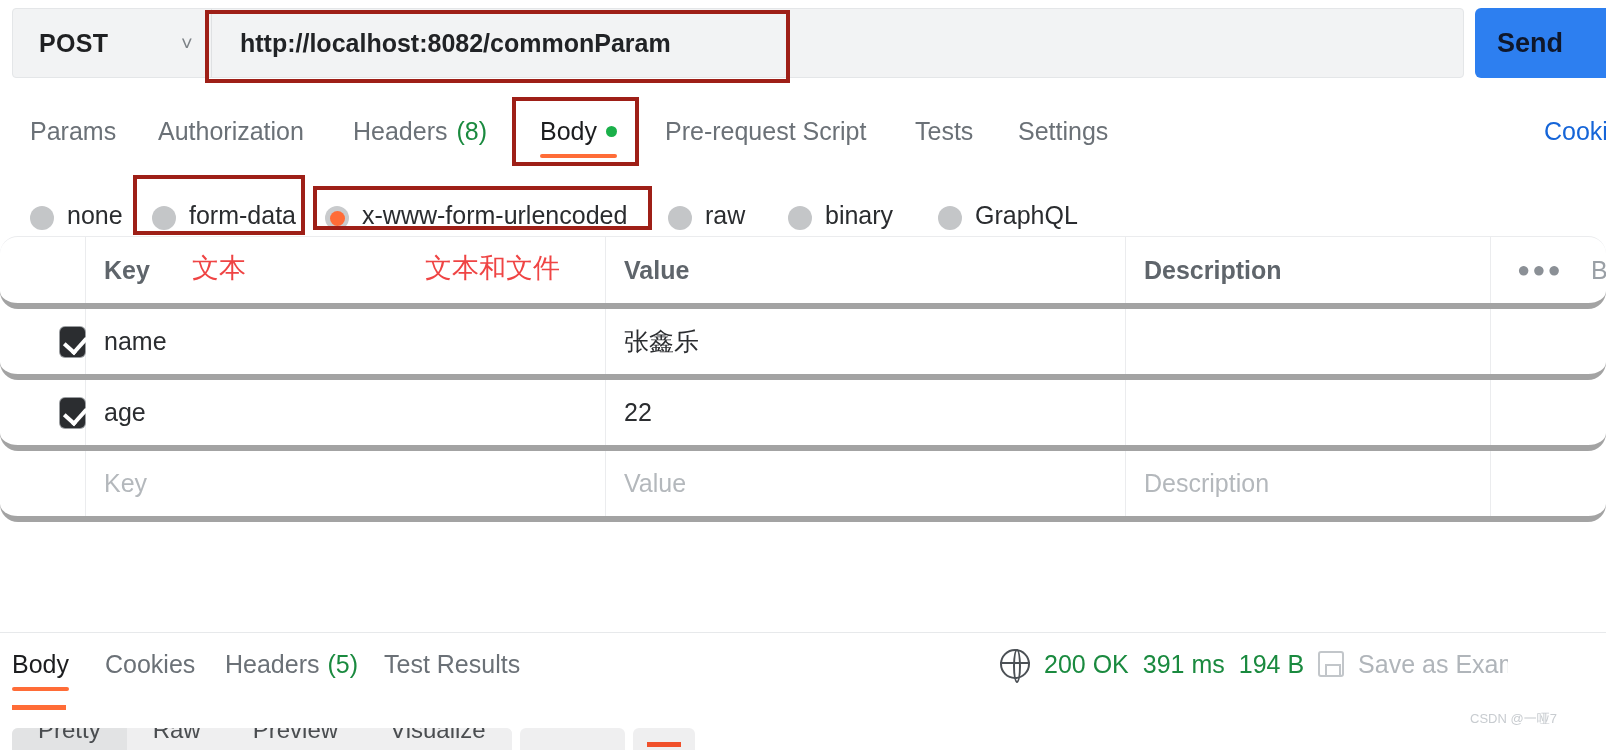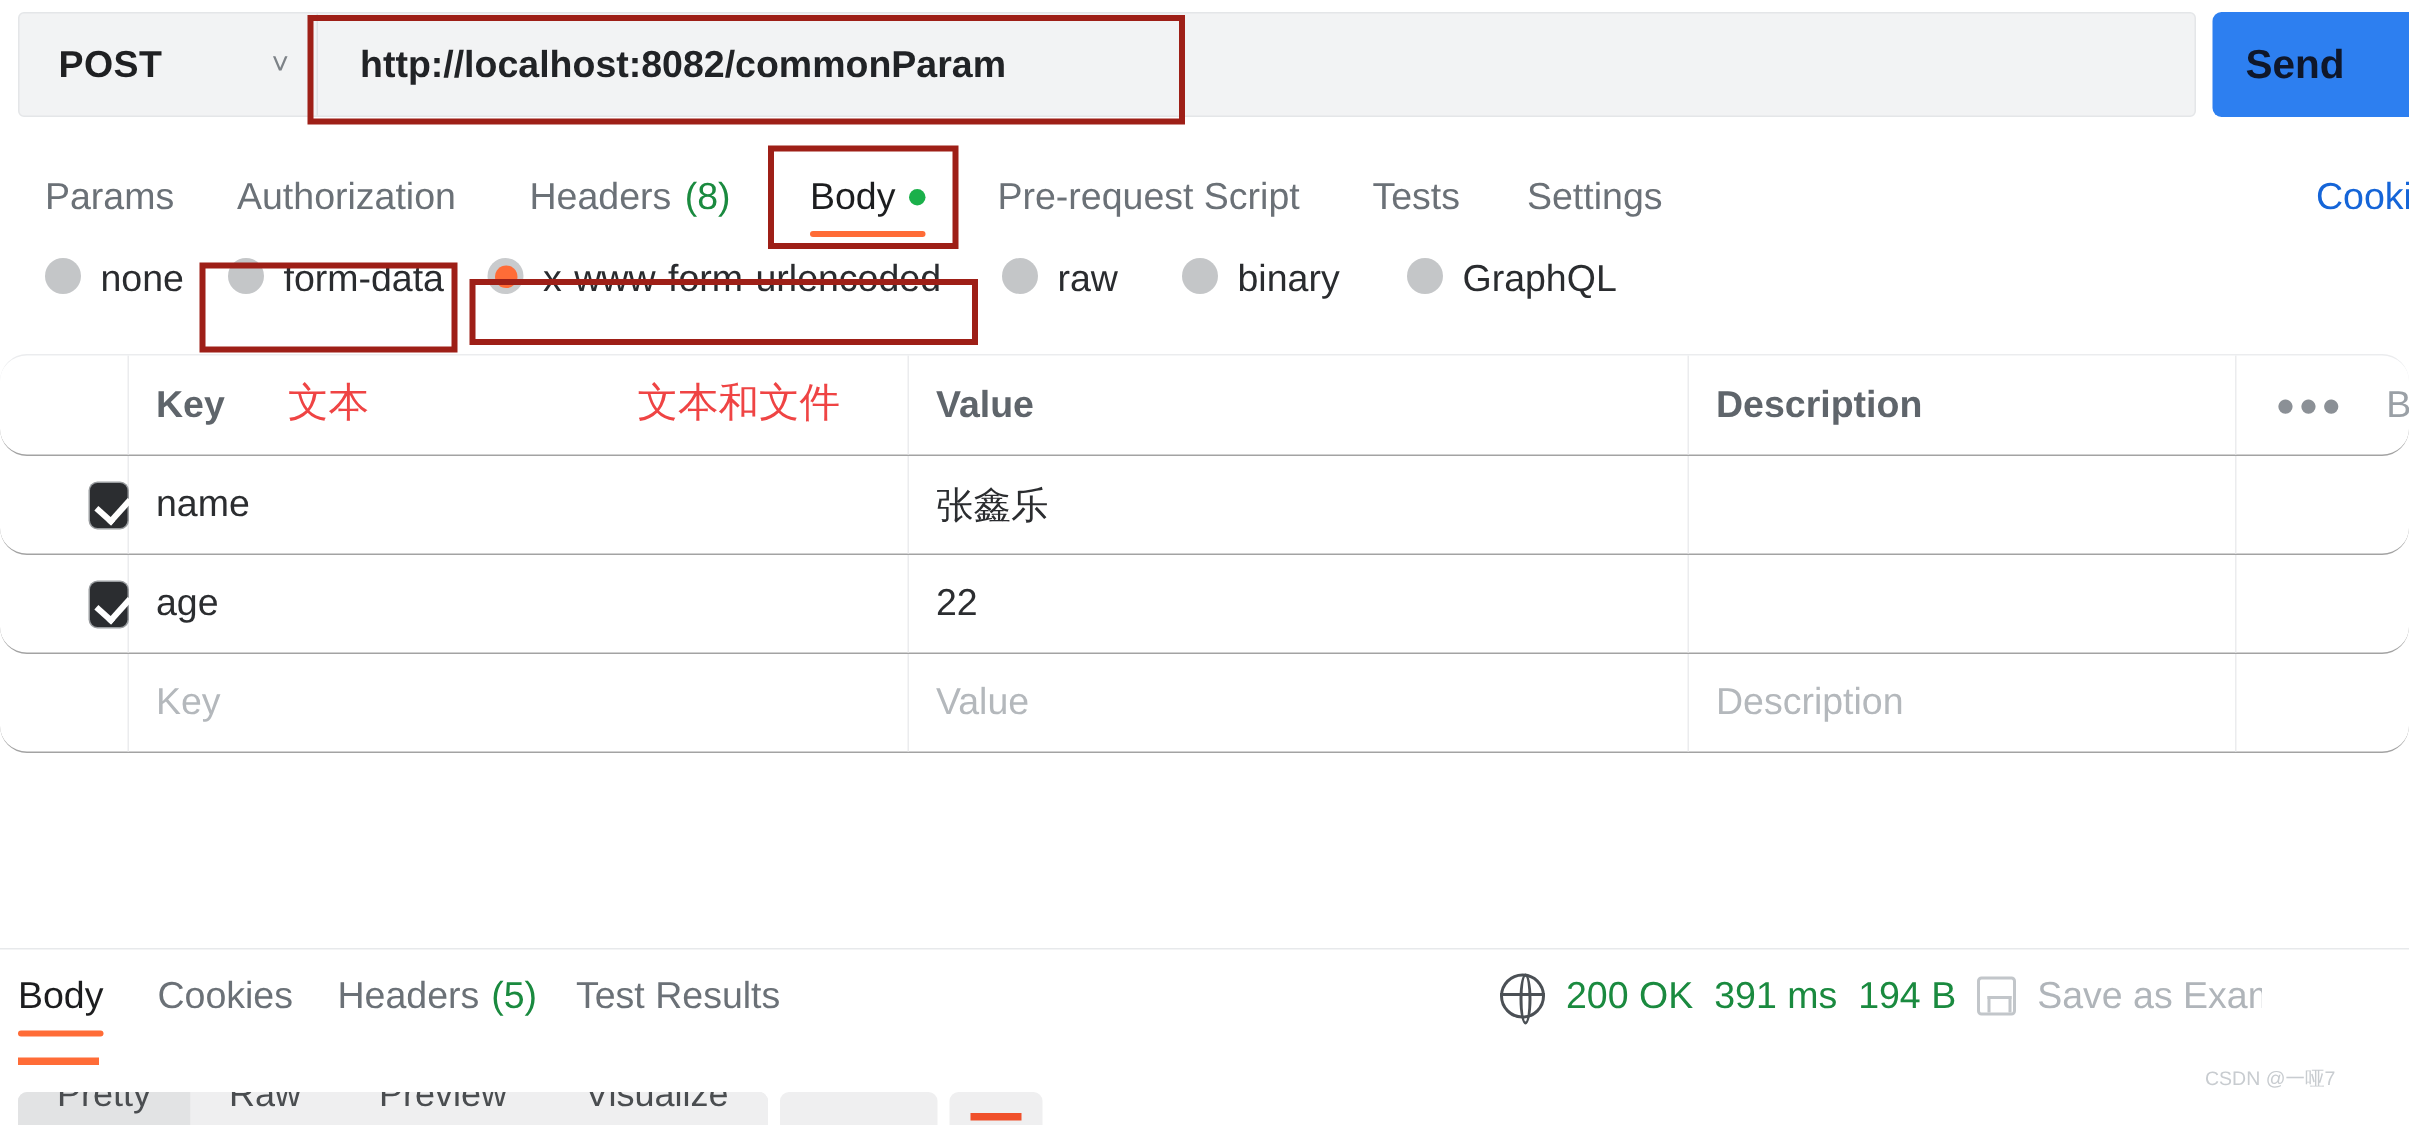--- a/index.html
+++ b/index.html
@@ -64,37 +64,37 @@
     position: absolute; top: 0; right: 0; height: 66px;
     display: flex; align-items: center;
     font-size: 25px; color: #1565d8; cursor: pointer;
     overflow: hidden; width: 62px;
   }
 
   
   .radios { position: absolute; left: 0; top: 172px; width: 1606px; height: 58px; }
   .radio {
     position: absolute; top: 0; height: 58px;
-    display: flex; align-items: flex-start; gap: 13px;
+    display: flex; align-items: flex-end; gap: 13px;
     font-size: 25px; color: #2a2c2f; cursor: pointer; white-space: nowrap;
   }
   .rdot {
     width: 24px; height: 24px; border-radius: 50%;
     background: #c4c6c8; flex: 0 0 auto;
     display: flex; align-items: center; justify-content: center;
   }
   .rdot.sel { background: #c9cbcd; }
   .rdot.sel::after {
     content: ""; width: 15px; height: 15px; border-radius: 50%;
     background: #ff6c37;
   }
 
   
   .table { position: absolute; left: 0; top: 236px; width: 1606px; }
-  .trow { display: flex; width: 100%; border-bottom: 1px solid #a3a3a3; border-radius: 18px; }
+  .trow { display: flex; width: 100%; border-bottom: 6px solid #a3a3a3; border-radius: 18px; }
   .trow.head { border-top: 1px solid #ebecee; }
   .c-check { width: 85px; flex: 0 0 85px; }
   .c-key   { width: 520px; flex: 0 0 520px; border-left: 1px solid #ebecee; }
   .c-val   { width: 520px; flex: 0 0 520px; border-left: 1px solid #ebecee; }
   .c-desc  { width: 365px; flex: 0 0 365px; border-left: 1px solid #ebecee; }
   .c-tools { flex: 1; border-left: 1px solid #ebecee; }
   .cell {
     height: 65px; display: flex; align-items: center;
     padding-left: 18px; font-size: 25px; color: #2b2d30;
   }

